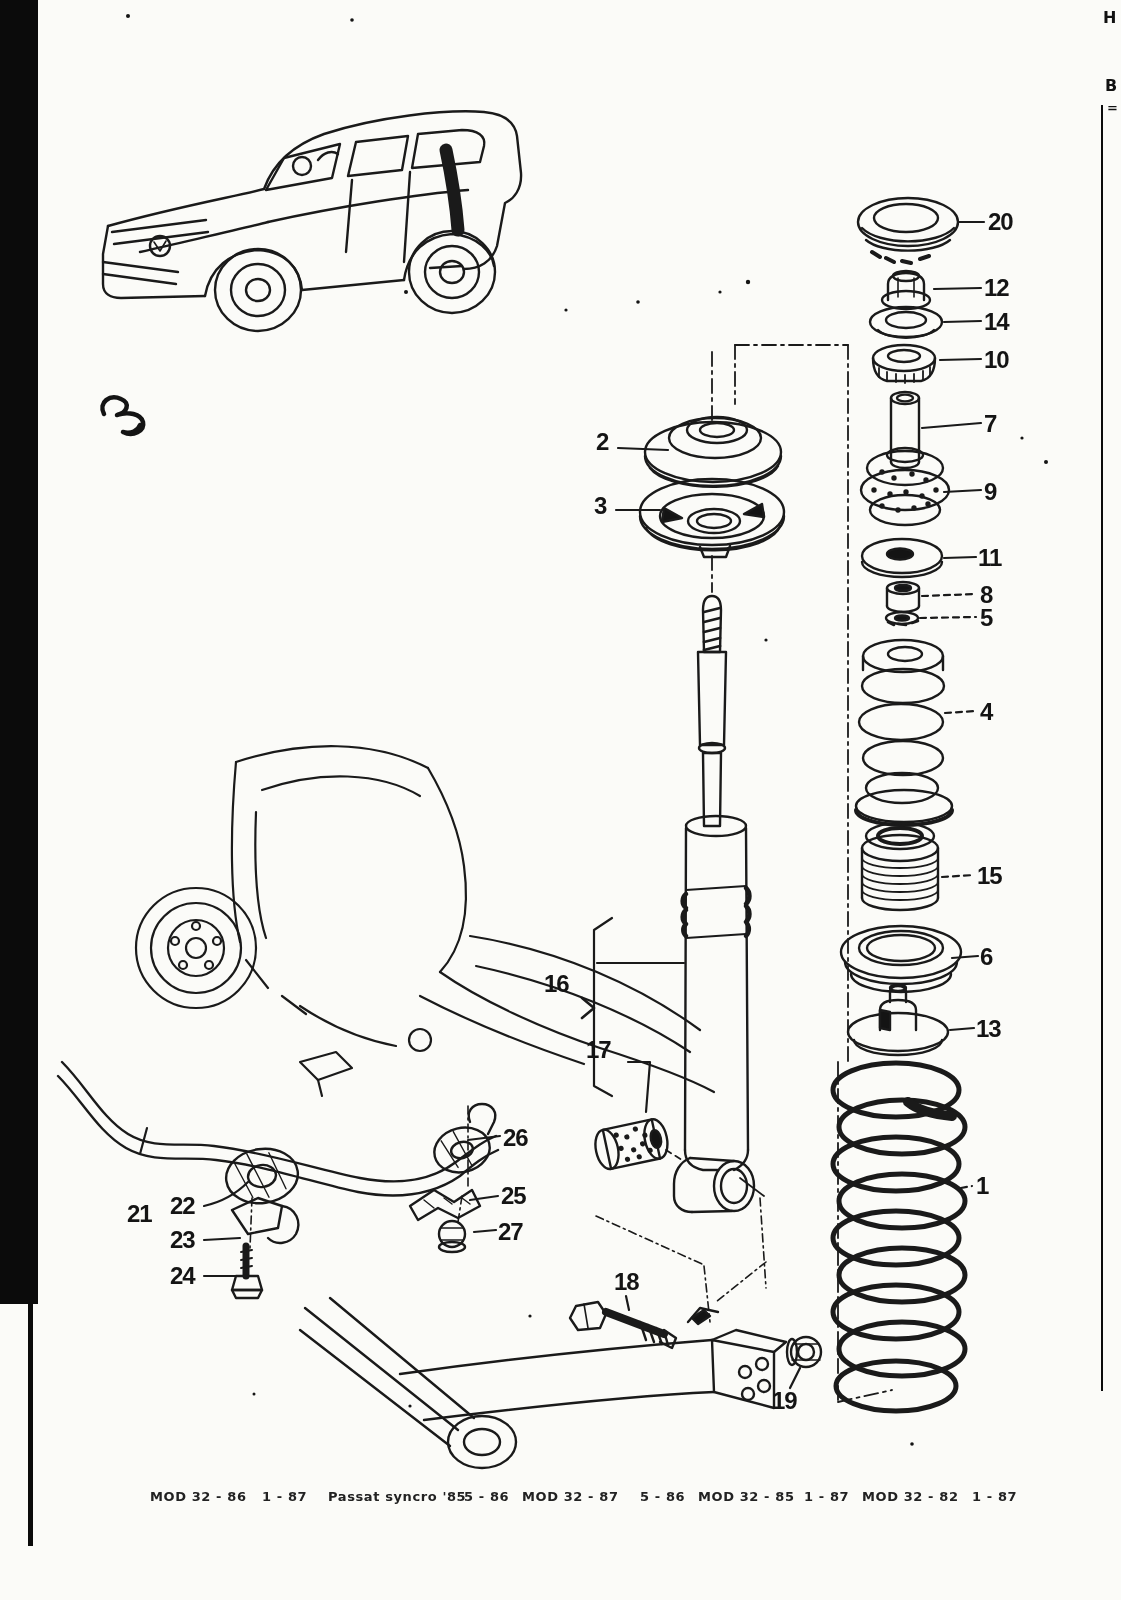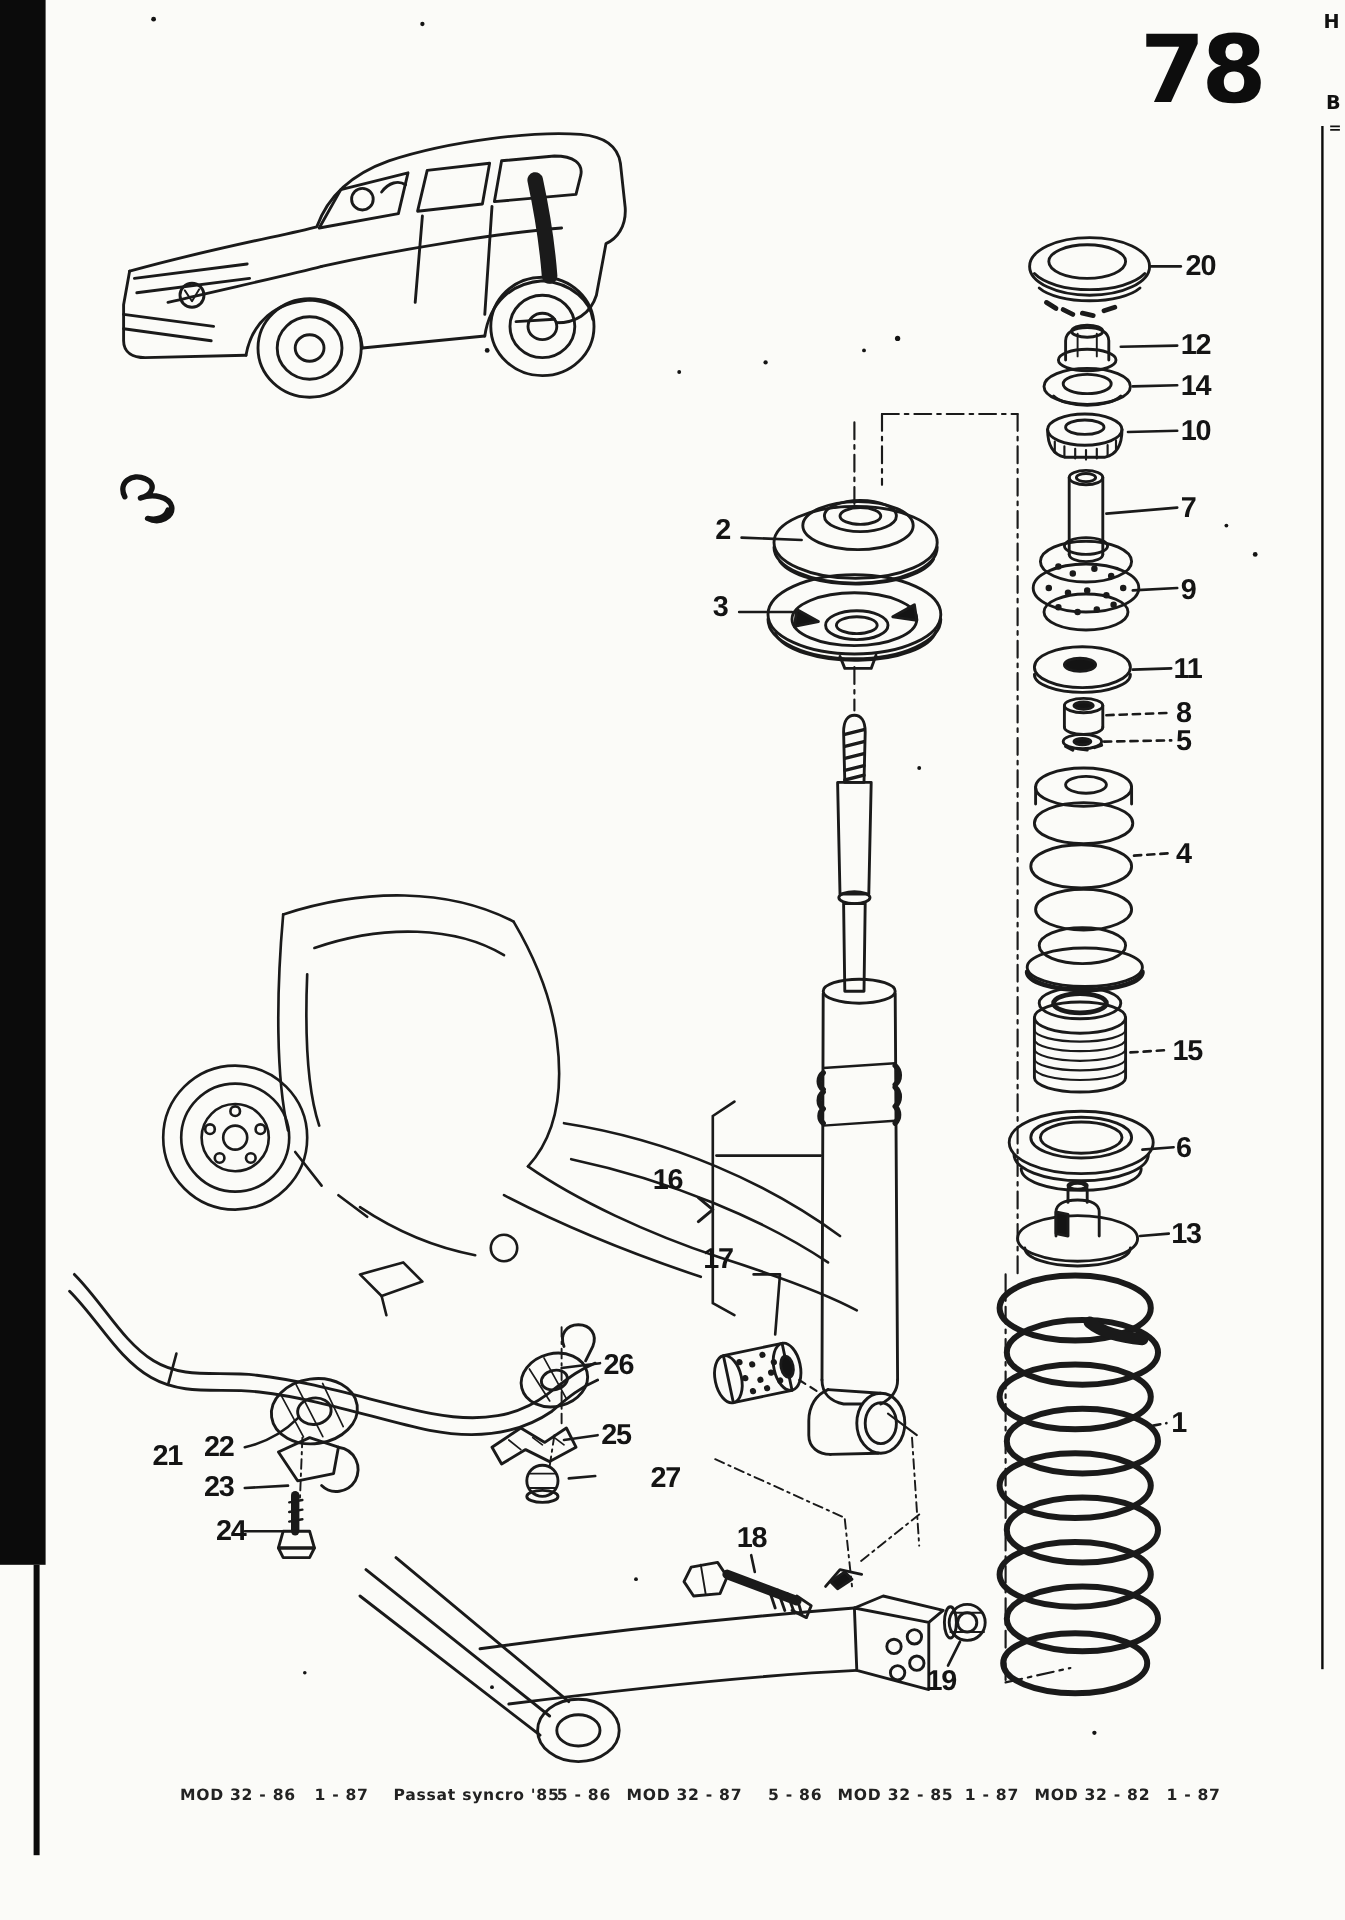--- a/index.html
+++ b/index.html
@@ -18,21 +18,20 @@
 </style>
 </head>
 <body>
 
 <div id="page">
 
   <div class="abs bar" style="left:0;top:0;width:38px;height:1304px;"></div>
   <div class="abs bar" style="left:28px;top:1304px;width:5px;height:242px;"></div>
   <div class="abs bar" style="left:1101px;top:105px;width:2px;height:1286px;"></div>
 
-  <div class="abs" id="page-number">78</div>
   <div class="abs edge-letter" style="left:1103px;top:8px;">H</div>
   <div class="abs edge-letter" style="left:1105px;top:76px;">B</div>
   <div class="abs edge-letter" style="left:1107px;top:100px;font-size:13px;">=</div>
 
   <svg width="1121" height="1600" viewBox="0 0 1121 1600" fill="none" stroke="#1a1a1a" stroke-width="2.4" stroke-linecap="round" stroke-linejoin="round">
 
     <g>
       <ellipse cx="258" cy="290" rx="43" ry="41"></ellipse>
         <ellipse cx="258" cy="290" rx="27" ry="26"></ellipse>
         <ellipse cx="258" cy="290" rx="12" ry="11"></ellipse>
@@ -408,24 +407,24 @@
   <div class="callout" style="left:984px;top:308px;">14</div>
   <div class="callout" style="left:977px;top:862px;">15</div>
   <div class="callout" style="left:544px;top:970px;">16</div>
   <div class="callout" style="left:586px;top:1036px;">17</div>
   <div class="callout" style="left:614px;top:1268px;">18</div>
   <div class="callout" style="left:772px;top:1387px;">19</div>
   <div class="callout" style="left:988px;top:208px;text-align:center;">20</div>
   <div class="callout" style="left:127px;top:1156px;margin-top:44px;">21</div>
   <div class="callout" style="left:170px;top:1192px;">22</div>
   <div class="callout" style="left:170px;top:1226px;">23</div>
-  <div class="callout" style="left:180px;top:1262px;">24</div>
+  <div class="callout" style="left:170px;top:1262px;">24</div>
   <div class="callout" style="left:501px;top:1182px;">25</div>
   <div class="callout" style="left:503px;top:1124px;">26</div>
-  <div class="callout" style="left:498px;top:1218px;margin-left:44px;">27</div>
+  <div class="callout" style="left:498px;top:1218px;">27</div>
 
   <div class="footer-seg" style="left:150px;">MOD 32 - 86</div>
   <div class="footer-seg" style="left:262px;">1 - 87</div>
   <div class="footer-seg" style="left:328px;">Passat syncro '85</div>
   <div class="footer-seg" style="left:464px;">5 - 86</div>
   <div class="footer-seg" style="left:522px;">MOD 32 - 87</div>
   <div class="footer-seg" style="left:640px;">5 - 86</div>
   <div class="footer-seg" style="left:698px;">MOD 32 - 85</div>
   <div class="footer-seg" style="left:804px;">1 - 87</div>
   <div class="footer-seg" style="left:862px;">MOD 32 - 82</div>

